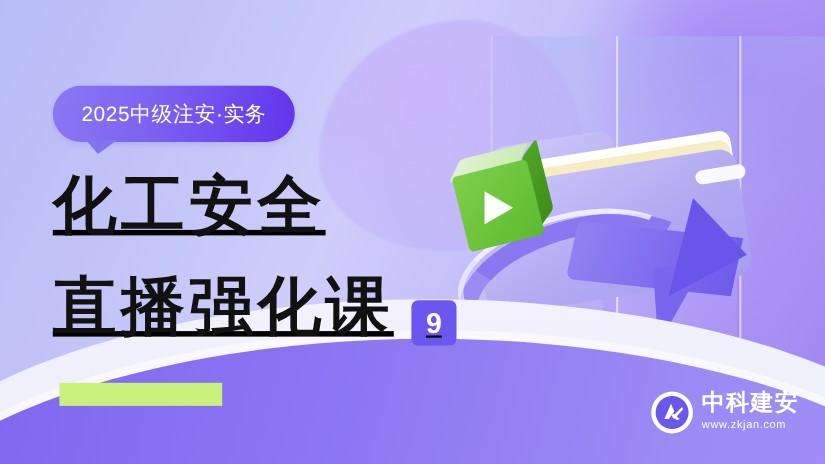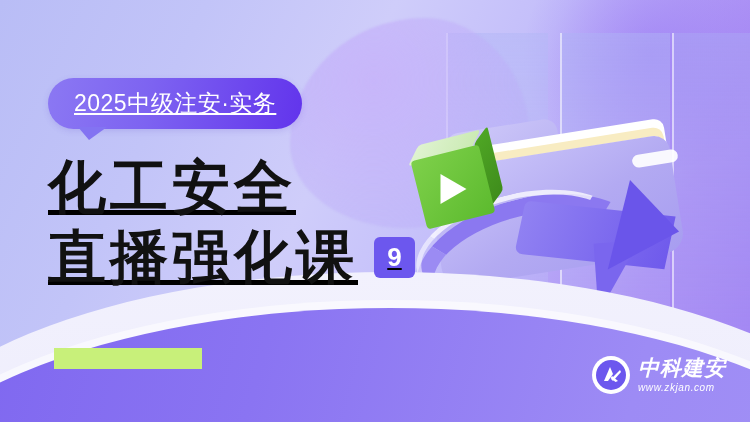--- a/index.html
+++ b/index.html
@@ -231,25 +231,24 @@
     height: 51px;
     padding: 0 26px;
     display: flex;
     align-items: center;
     border-radius: 26px;
     background: linear-gradient(100deg, #8b78f3 0%, #7d63f1 40%, #6234ec 100%);
     box-shadow: 0 2px 6px rgba(90,60,200,.16);
   }
   .pill-text {
     color: #ffffff;
-    font-size: 23px;
+    font-size: 19px;
     letter-spacing: .5px;
     white-space: nowrap;
     font-family: "Liberation Sans", "DejaVu Sans", sans-serif;
-    text-decoration: underline;
   }
   .pill-tail {
     position: absolute;
     left: 30px;
     bottom: -11px;
     width: 0; height: 0;
     border-left: 11px solid transparent;
     border-right: 18px solid transparent;
     border-top: 13px solid #8373f2;
   }
@@ -270,21 +269,21 @@
     position: absolute;
     left: 6px;
     top: 196px;
     width: 148px;
     height: 21px;
     background: #c8f07a;
     z-index: 0;
   }
   .hl-text { position: relative; z-index: 1; }
 
-  .row2 { display: flex; align-items: center; }
+  .row2 { display: flex; align-items: flex-end; margin-top: 22px; }
   .ep-badge {
     display: inline-flex;
     align-items: center;
     justify-content: center;
     width: 41px; height: 41px;
     margin-left: 16px;
     border-radius: 6px;
     background: #6c57ee;
     color: #ffffff;
     font-size: 26px;
@@ -292,23 +291,22 @@
     letter-spacing: 0;
     font-family: "Liberation Sans", "DejaVu Sans", sans-serif;
   }
 
   
   .logo {
     position: absolute;
     right: 24px;
     bottom: 28px;
     display: flex;
-    align-items: center;
+    align-items: flex-start;
     gap: 8px;
-    font-style: italic;
   }
   .logo-mark {
     width: 38px; height: 38px;
     border-radius: 50%;
     background: #ffffff;
     display: flex;
     align-items: center;
     justify-content: center;
   }
   .logo-right { display: flex; flex-direction: column; line-height: 1; }

